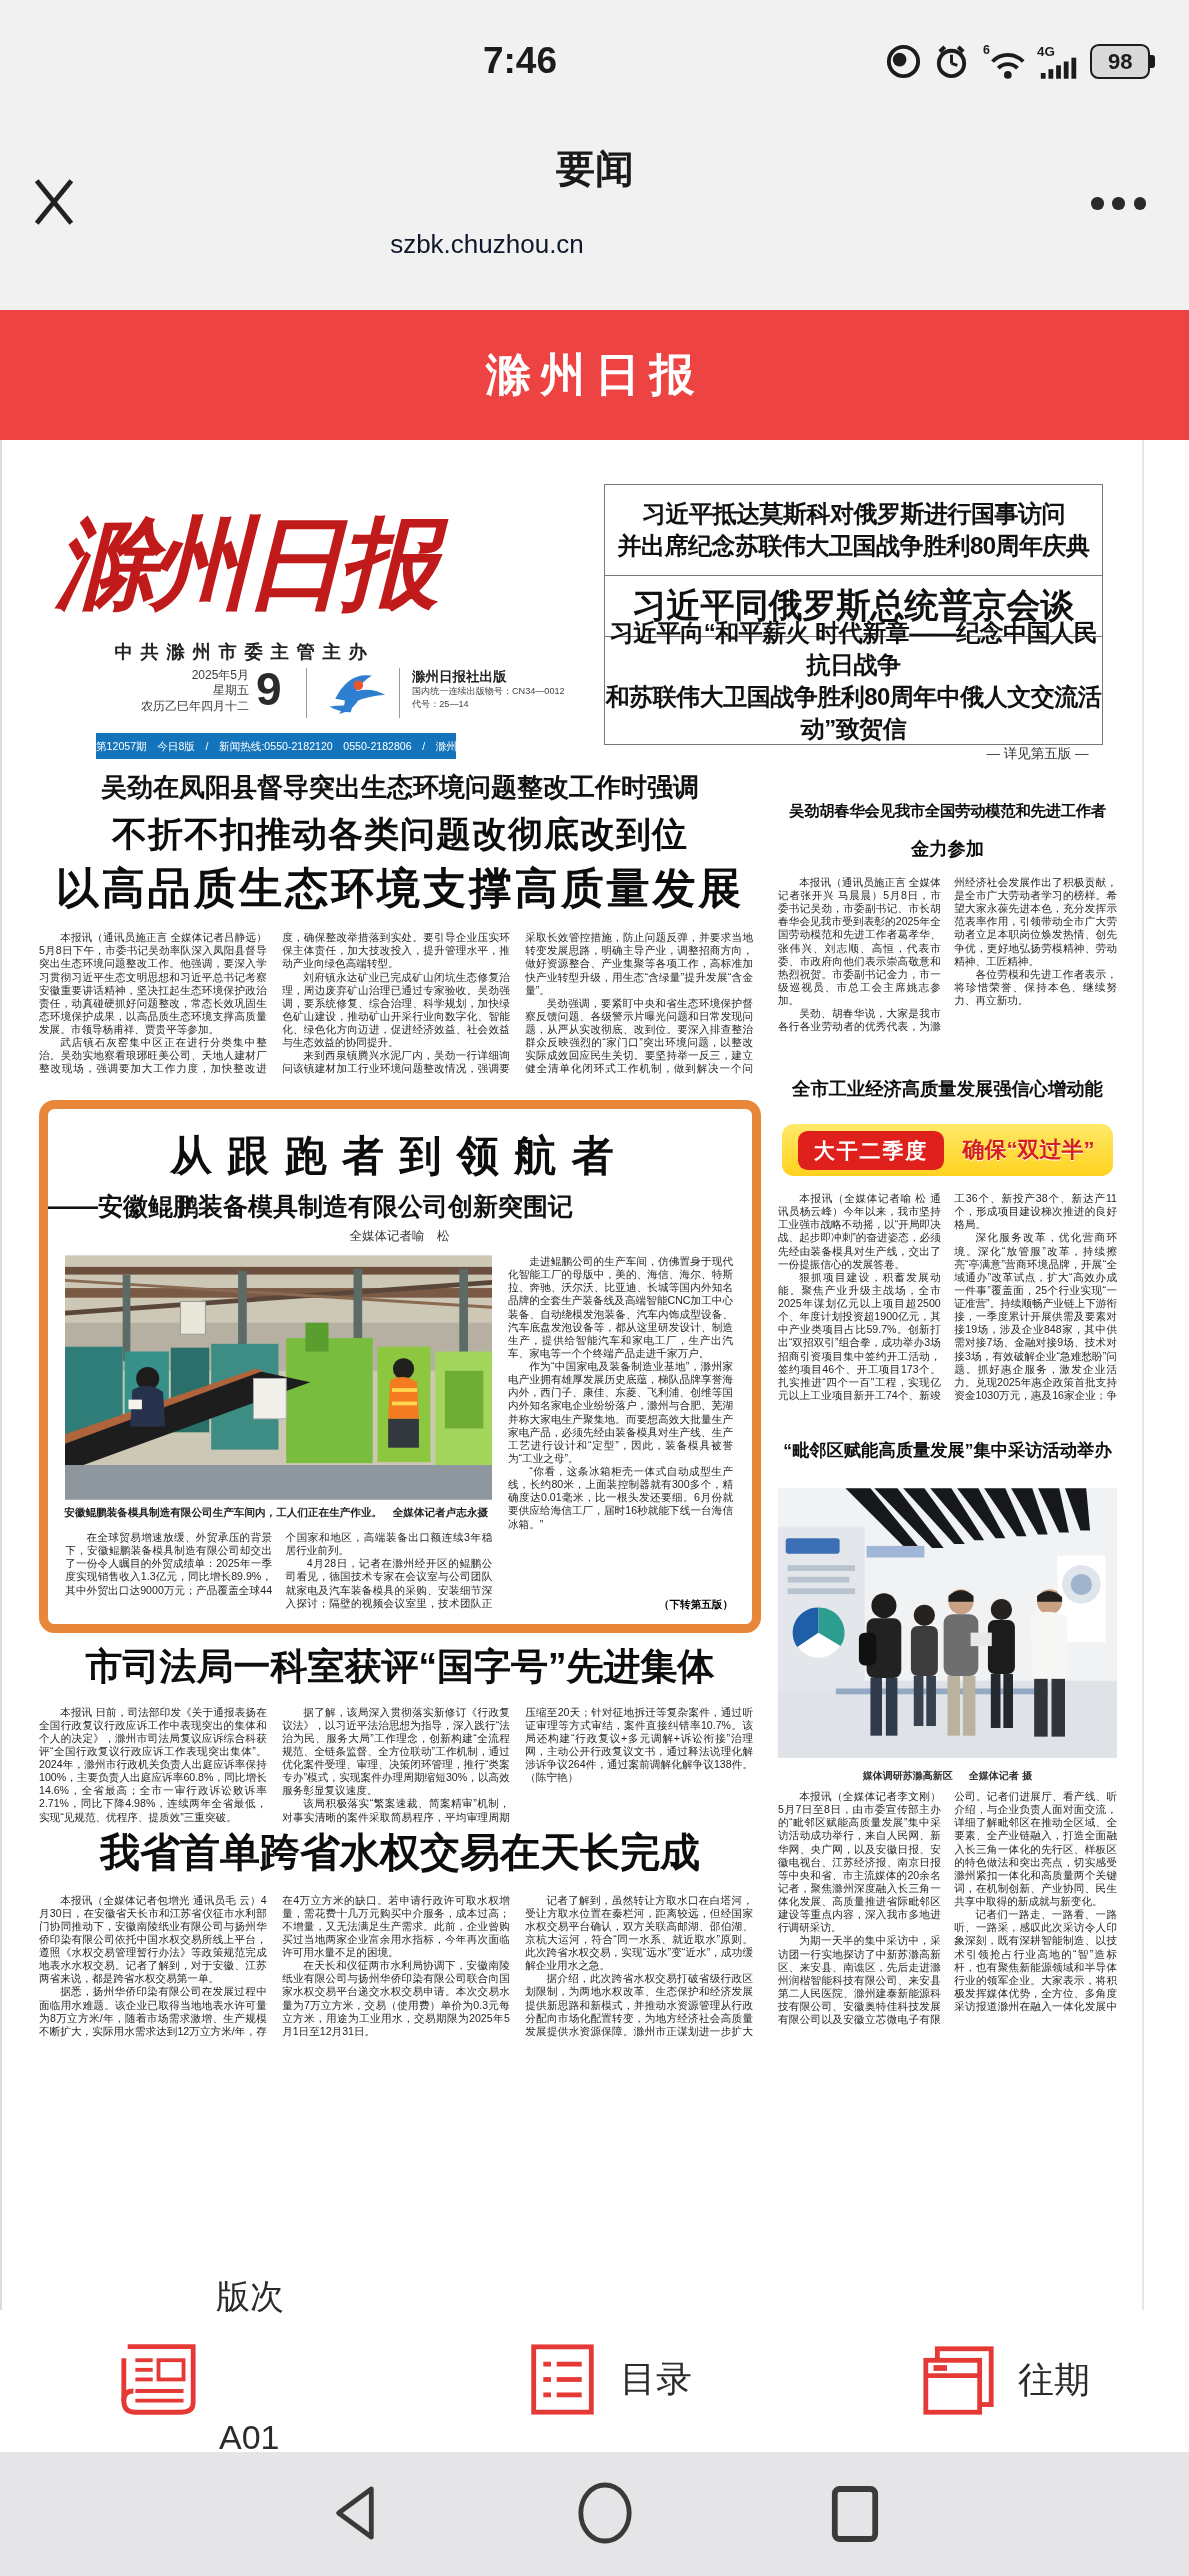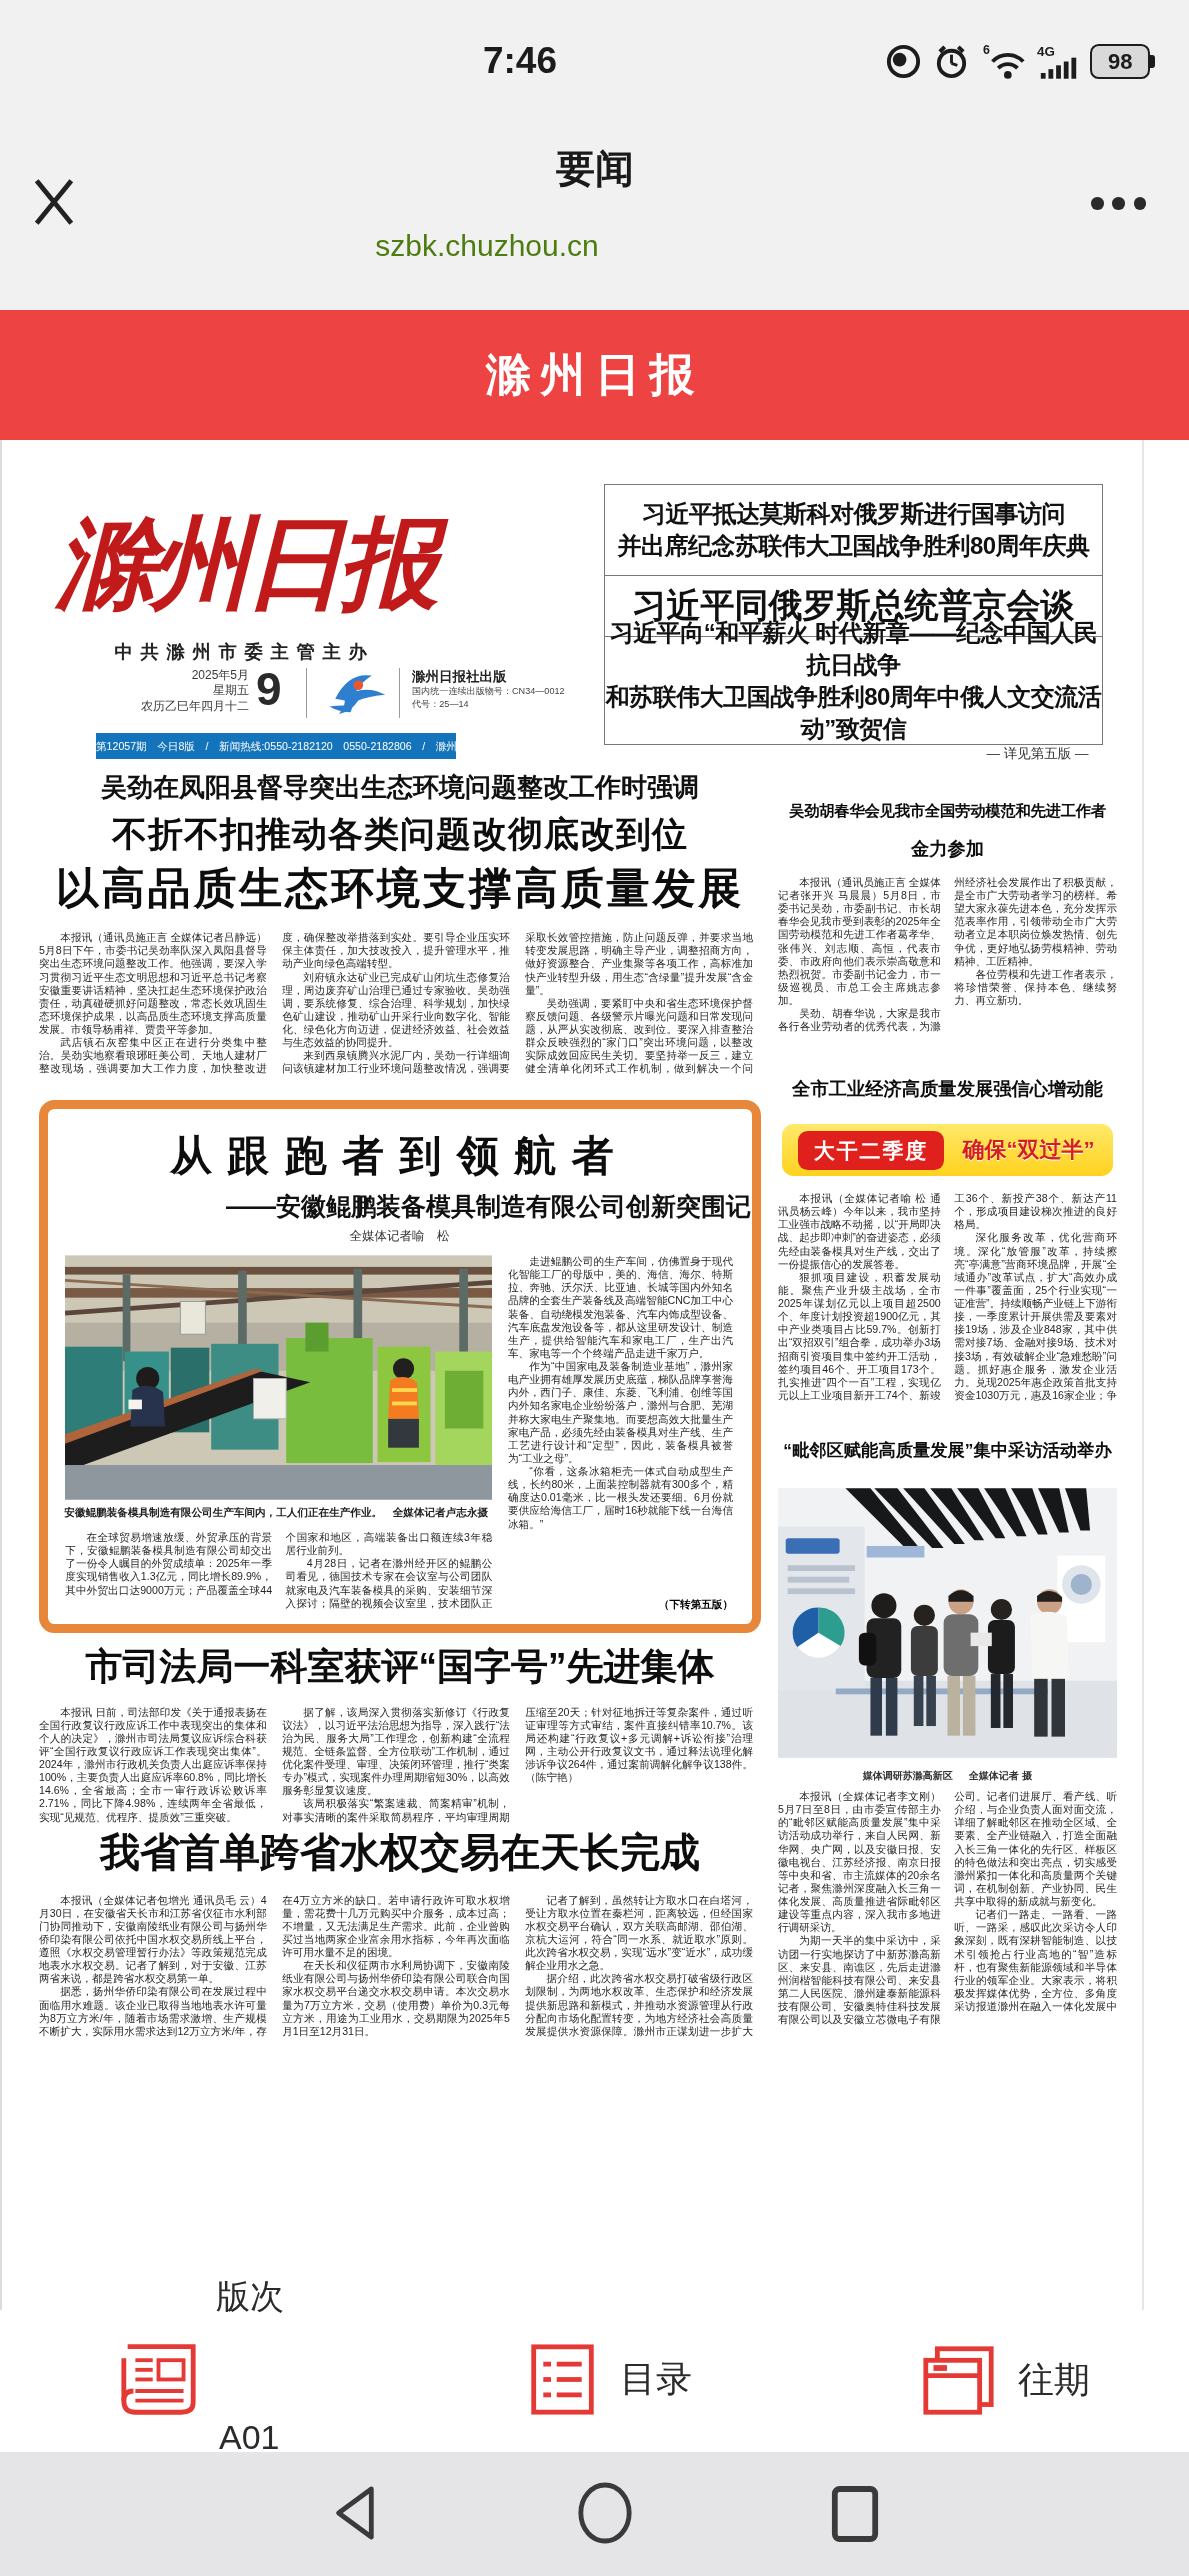--- a/index.html
+++ b/index.html
@@ -5,21 +5,21 @@
   html,body{margin:0;padding:0;}
   body{font-family:"Liberation Sans","DejaVu Sans",sans-serif;background:#fff;}
   #screen{position:relative;width:1190px;height:2576px;background:#fff;overflow:hidden;padding-left:28px;}
   .abs{position:absolute;}
   .center{text-align:center;}
   
   #chrome{left:0;top:0;width:1190px;height:310px;background:#f1f1f1;}
   #time{left:414px;top:40px;width:212px;font-size:37px;font-weight:bold;color:#1c1c1c;text-align:center;}
   #sticons{right:35px;top:42px;display:flex;align-items:center;gap:9.6px;}
   #btitle{left:0;top:142px;width:1190px;font-size:39px;font-weight:bold;color:#1a1a1a;}
-  #burl{left:0;top:229px;width:974px;font-size:30px;color:#4d7c0f;}
+  #burl{left:0;top:229px;width:974px;font-size:26px;color:#0f172a;}
   .dot{width:12.5px;height:12.5px;border-radius:50%;background:#2a2a2a;display:inline-block;}
   
   #banner{left:0;top:310px;width:1190px;height:130px;background:#ee4343;color:#fff;font-size:45px;font-weight:bold;letter-spacing:9.6px;line-height:130px;text-align:center;}
   
   .pageline{background:#dcdcdc;width:1.9px;}
   #masthead-title{left:46px;top:481px;width:397px;height:164px;font-family:"DejaVu Serif","Liberation Serif",serif;font-weight:bold;font-style:italic;font-size:100px;letter-spacing:-5.8px;color:#c11a1a;line-height:164px;text-align:center;}
   #masthead-org{left:46px;top:639px;width:397px;font-size:18.3px;font-weight:bold;letter-spacing:7.7px;color:#222;}
   .dateline{font-size:12px;color:#3a3a3a;line-height:15.4px;text-align:right;}
   #daynum{left:256px;top:662px;font-size:46px;font-weight:bold;color:#2a2a2a;}
   .vline{width:1px;background:#9a9a9a;}
@@ -35,21 +35,21 @@
   
   .kicker{font-size:26px;font-weight:bold;color:#111;}
   .bigtitle{font-weight:bold;color:#0d0d0d;}
   .body{font-size:10.6px;line-height:1.24;text-align:justify;color:#262626;overflow:hidden;}
   .body p{margin:0;text-indent:2em;}
   .cols3{column-count:3;column-gap:15.4px;}
   .cols2{column-count:2;column-gap:13.5px;}
   
   #feature{left:39px;top:1100px;width:722px;height:533px;border:9.6px solid #e8873a;border-radius:15.4px;box-sizing:border-box;background:#fff;}
   #feat-title{left:0;top:19px;width:703px;font-family:"DejaVu Serif","Liberation Serif",serif;font-size:42px;font-weight:bold;letter-spacing:15.4px;color:#0d0d0d;text-align:center;}
-  #feat-sub{left:0;top:81px;width:703px;font-size:25px;font-weight:bold;color:#111;text-align:right;}
+  #feat-sub{left:0;top:81px;width:703px;font-size:25px;font-weight:bold;color:#111;text-align:left;}
   #feat-byline{left:0;top:119px;width:703px;font-size:12.5px;font-family:"DejaVu Serif",serif;color:#333;text-align:center;}
   #feat-caption{left:7.7px;top:397px;width:441px;font-size:10.6px;font-weight:bold;font-family:"DejaVu Serif",serif;color:#222;text-align:center;}
   .continued{font-weight:bold;text-align:right;font-size:10.6px;background:#fff;}
   #badge{left:782px;top:1124px;width:331px;height:52px;background:linear-gradient(#ffe96a,#ffd21e);border-radius:11.6px;display:flex;align-items:center;}
   #badge-left{margin-left:16px;width:146px;height:39px;background:#e0201c;border-radius:9.6px;color:#fff;font-size:21px;font-weight:bold;line-height:39px;text-align:center;letter-spacing:1.9px;}
   #badge-right{flex:1;text-align:center;color:#d41f1f;font-size:22px;font-weight:bold;text-shadow:0 1px 0 #fff;}
   .capline{font-size:10px;font-family:"DejaVu Serif",serif;font-weight:bold;color:#333;}
   
   .toolbar-label{font-size:34px;color:#2b2b2b;}
   

